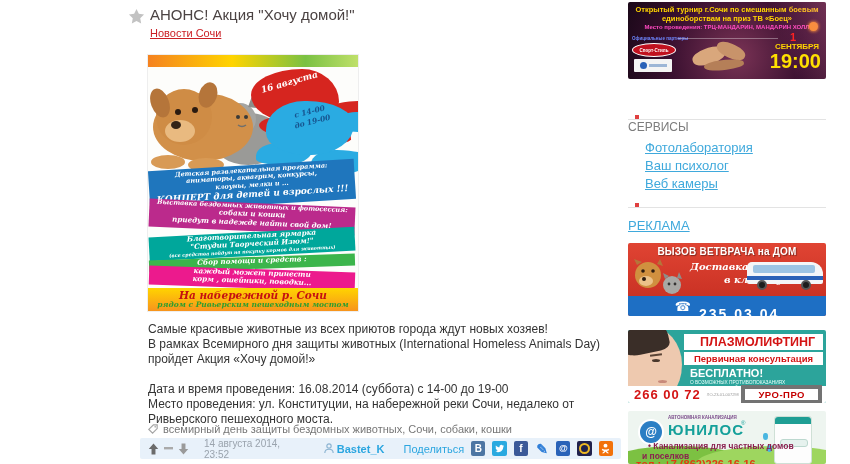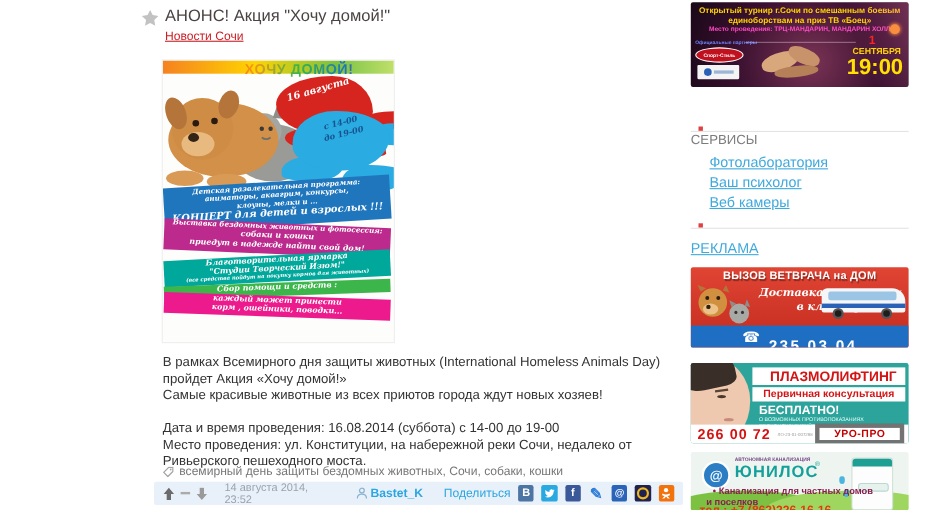--- a/index.html
+++ b/index.html
@@ -186,21 +186,20 @@
 <div class="page">
 
   <svg class="abs star" viewBox="0 0 16 16">
     <path d="M8 1l2.2 4.4 4.9.7-3.6 3.5.9 4.9L8 12.2l-4.4 2.3.9-4.9L.9 6.1l4.9-.7z" fill="#c2c2c2"></path>
   </svg>
   <div class="abs title">АНОНС! Акция "Хочу домой!"</div>
   <a class="abs cat-link">Новости Сочи</a>
 
   <div class="abs poster">
     <div class="topband"></div>
-    <div class="headline">ХОЧУ ДОМОЙ!</div>
 
     <svg class="dogcat" width="150" height="102" viewBox="0 0 150 102">
       <ellipse cx="100" cy="72" rx="36" ry="26" fill="#9a9a97"></ellipse>
       <circle cx="92" cy="52" r="16" fill="#a5a5a2"></circle>
       <path d="M80 42l-3-12 10 6zM100 40l4-11 5 12z" fill="#8d8d8a"></path>
       <path d="M118 60q14 6 10 22" stroke="#7f7f7c" stroke-width="5" fill="none"></path>
       <ellipse cx="55" cy="60" rx="50" ry="34" fill="#d29049"></ellipse>
       <circle cx="36" cy="50" r="28" fill="#cf8c45"></circle>
       <ellipse cx="12" cy="36" rx="9" ry="15" fill="#b5753a" transform="rotate(-20 12 36)"></ellipse>
       <ellipse cx="60" cy="28" rx="9" ry="13" fill="#b5753a" transform="rotate(18 60 28)"></ellipse>
@@ -237,25 +236,29 @@
       <span class="bl-m">"Студии Творческий Изюм!"</span>
       <span class="bl-tiny">(все средства пойдут на покупку кормов для животных)</span>
     </div>
     <div class="band b3">
       <span class="bl-m">Сбор помощи и средств :</span>
     </div>
     <div class="band b4">
       <span class="bl-m">каждый может принести</span>
       <span class="bl-m">корм , ошейники, поводки...</span>
     </div>
+    <div class="poster-foot">
+      <span class="pf1">На набережной р. Сочи</span>
+      <span class="pf2">рядом с Ривьерским пешеходным мостом</span>
+    </div>
   </div>
 
   <div class="abs body-text">
+    <p>Самые красивые животные из всех приютов города ждут новых хозяев!</p>
     <p>В рамках Всемирного дня защиты животных (International Homeless Animals Day) пройдет Акция «Хочу домой!»</p>
-    <p>Самые красивые животные из всех приютов города ждут новых хозяев!</p>
     <p class="gap">Дата и время проведения: 16.08.2014 (суббота) с 14-00 до 19-00</p>
     <p>Место проведения: ул. Конституции, на набережной реки Сочи, недалеко от Ривьерского пешеходного моста.</p>
   </div>
 
   <div class="abs tags-row">
     <svg width="10" height="10" viewBox="0 0 12 12">
       <path d="M1 6.5L6.5 1H11v4.5L5.5 11z" fill="none" stroke="#a5a5a5" stroke-width="1.4"></path>
       <circle cx="8.6" cy="3.4" r="1" fill="#a5a5a5"></circle>
     </svg>
     <span>всемирный день защиты бездомных животных, Сочи, собаки, кошки</span>

